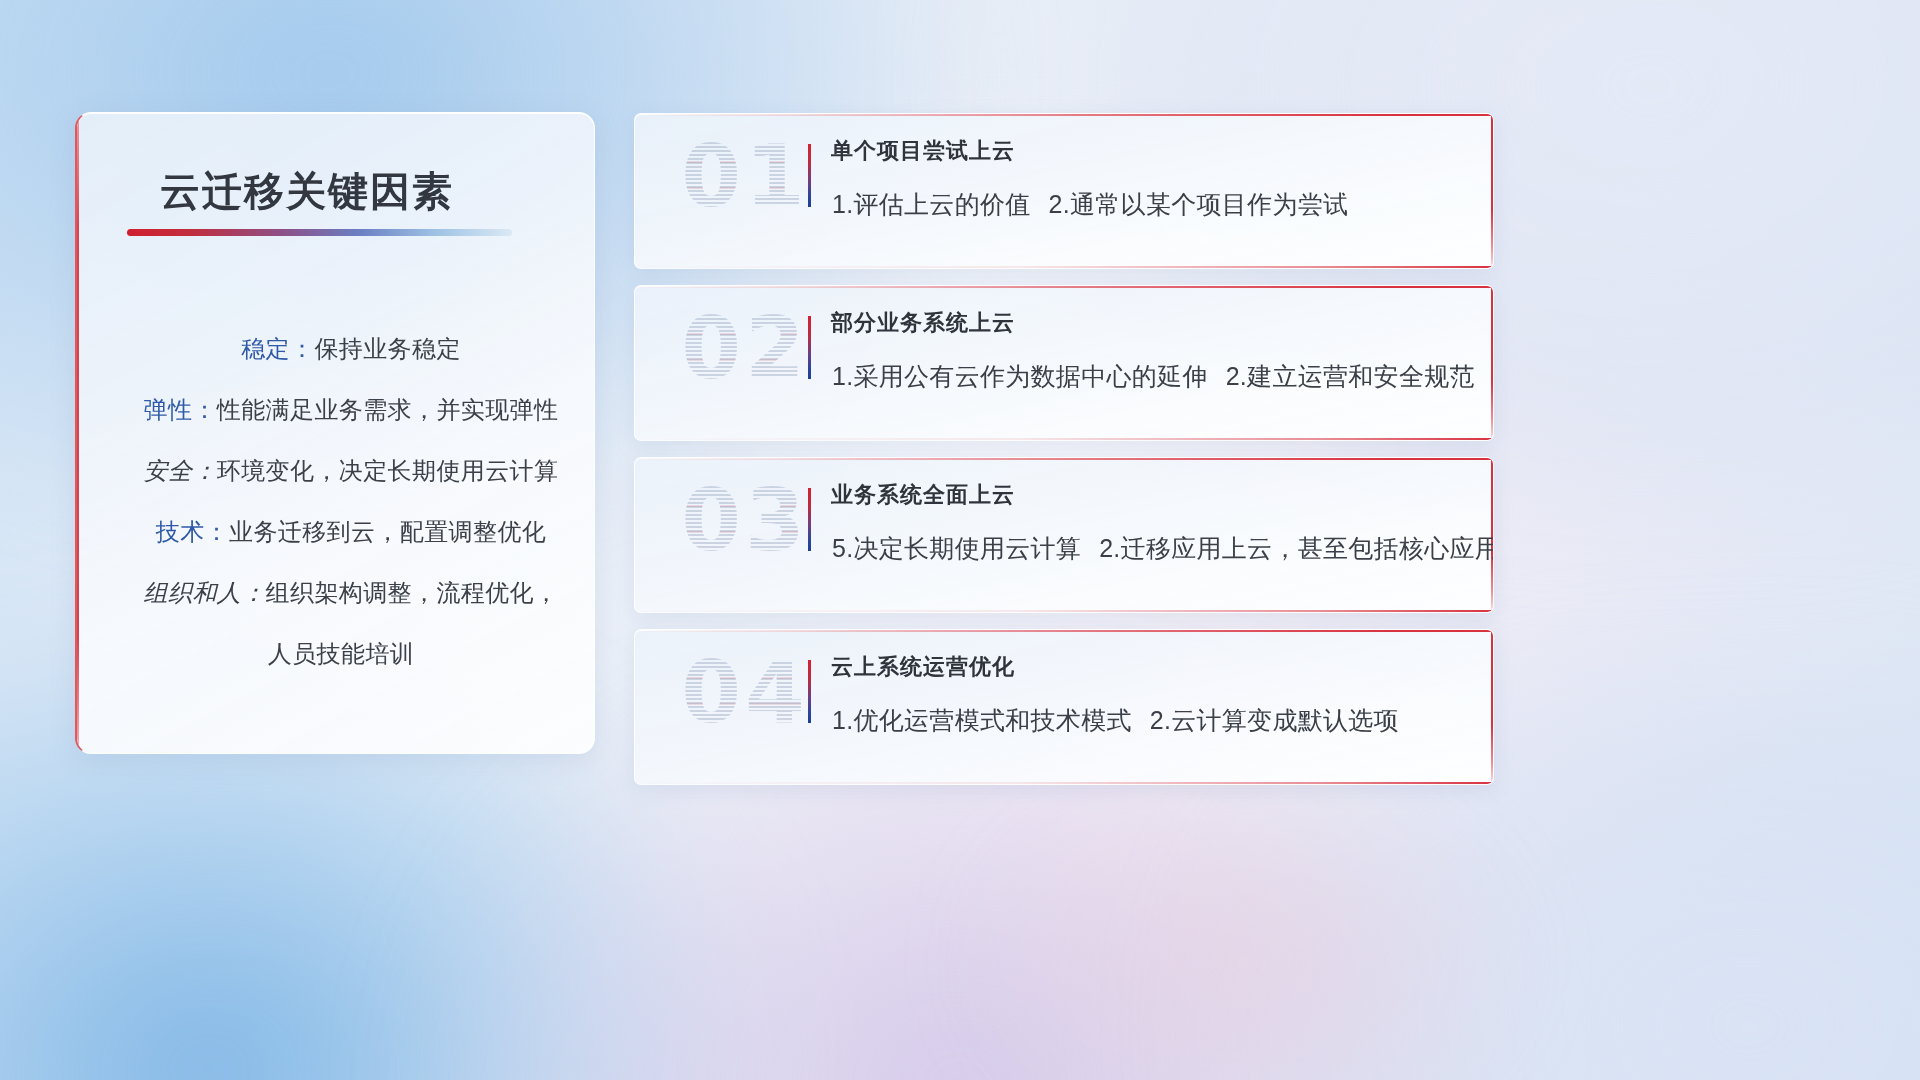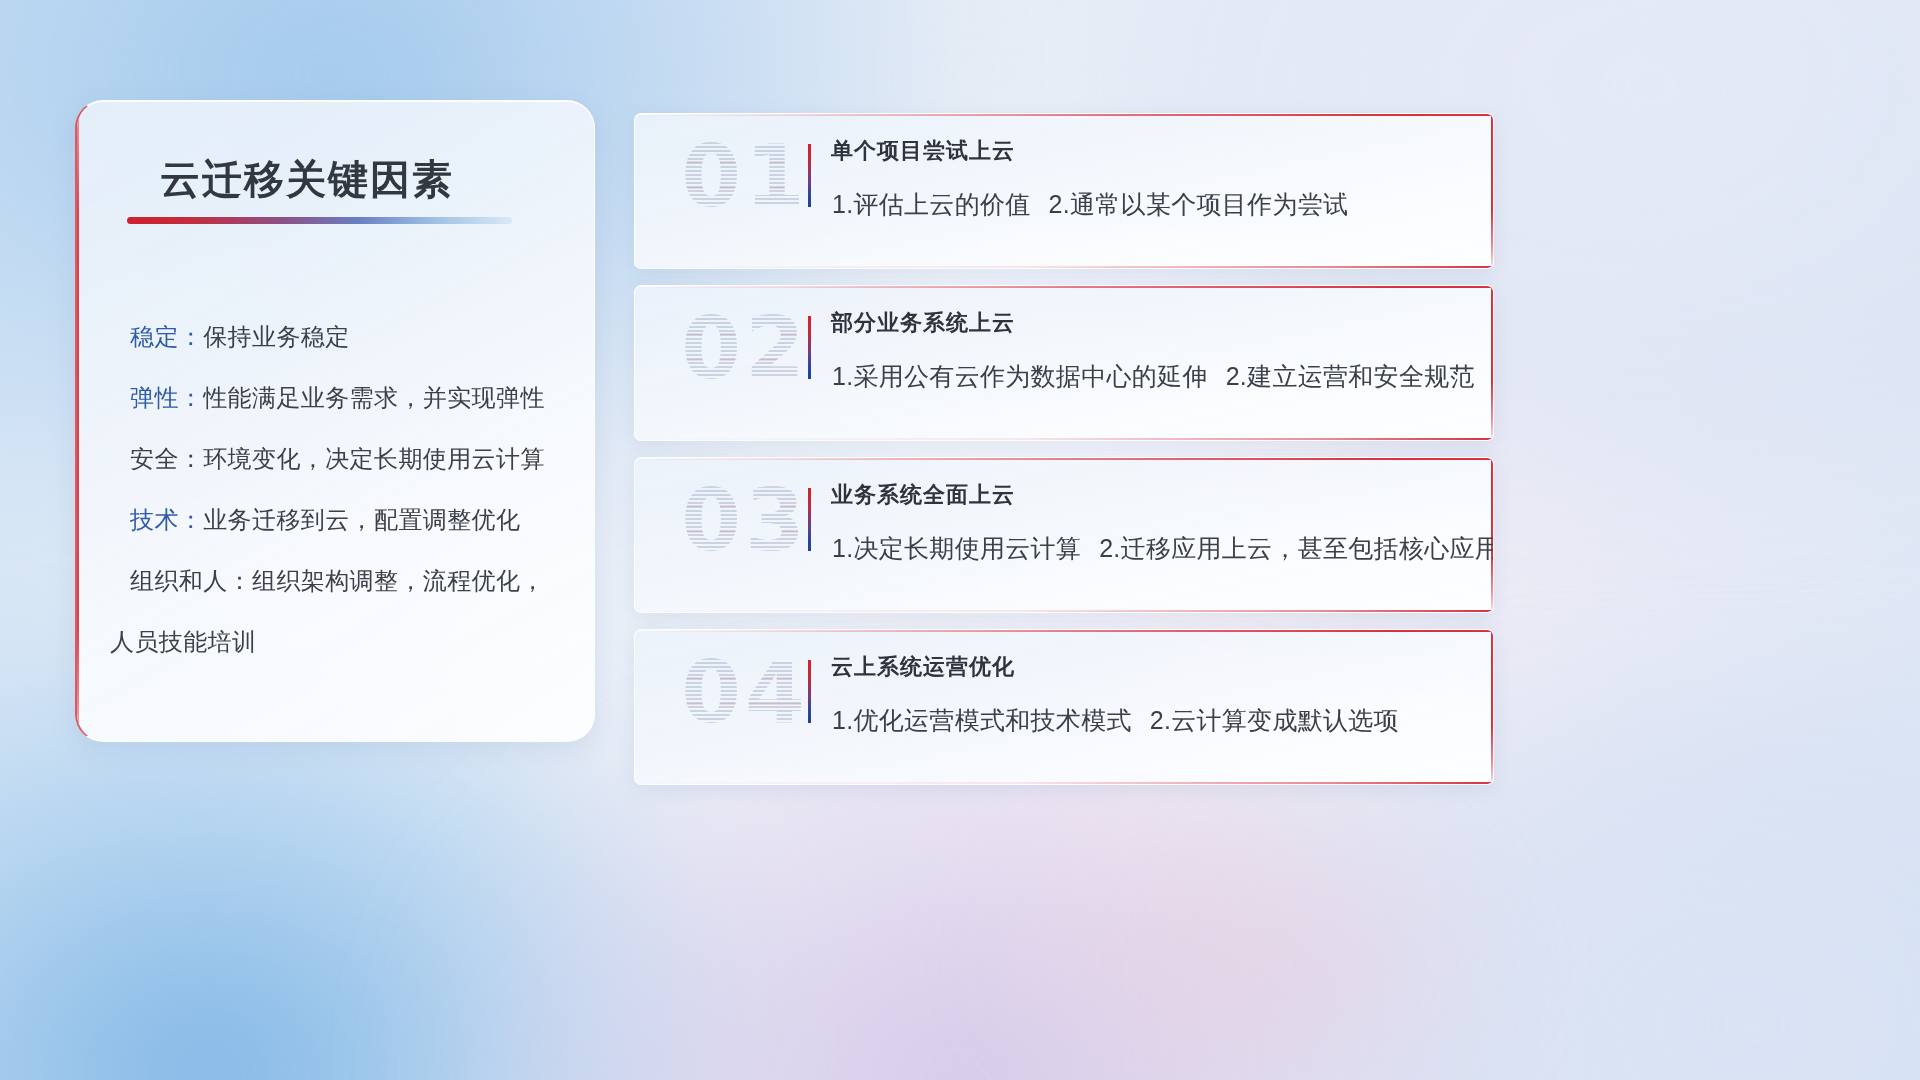--- a/index.html
+++ b/index.html
@@ -38,27 +38,28 @@
     filter:blur(44px); }
   .bg-mid { left:30%; top:8%; width:46%; height:60%;
     background:radial-gradient(ellipse at 50% 50%, rgba(246,248,252,.75) 0%, rgba(244,246,252,0) 70%);
     filter:blur(40px); }
 
   
   #stage { position:absolute; inset:0; z-index:2; }
 
   
   #left-panel {
-    position:absolute; left:75px; top:100px; width:520px; height:642px;
-    border-radius:28px;
+    position:absolute; left:75px; top:112px; width:520px; height:642px;
+    border-radius:16px;
     background:linear-gradient(152deg, rgba(231,240,250,.93) 0%, rgba(240,245,251,.9) 34%, rgba(248,250,253,.95) 62%, rgba(252,253,254,.97) 100%);
     border:1px solid rgba(255,255,255,.85);
     border-left:2px solid #e0585f;
     box-shadow:0 6px 26px rgba(120,150,190,.18), inset 0 1px 0 rgba(255,255,255,.9);
     overflow:hidden;
+    text-align:center;
   }
   #left-panel::after{
     content:""; position:absolute; left:0; top:0; bottom:0; width:2px;
     background:linear-gradient(180deg,#f09aa0 0%,#d9434d 18%,#d9434d 82%,#f3aeb3 100%);
   }
   #panel-title {
     position:absolute; left:83px; top:51px;
     font-size:40px; font-weight:700; color:#333840;
     letter-spacing:2px; white-space:nowrap;
   }
@@ -68,21 +69,21 @@
     background:linear-gradient(90deg,#d01f2f 0%,#c22d3d 16%,#8e4f86 40%,#6a7fc2 60%,#9ec2e4 80%,#dbe9f5 100%);
   }
   #panel-list { position:absolute; left:33px; top:205px; right:22px; }
   .pl-row {
     font-size:24px; line-height:61px; color:#3c4149;
     white-space:nowrap; letter-spacing:.4px;
   }
   .pl-row.wrapline { line-height:61px; }
   .pl-key { font-weight:400;margin-left:20px; }
   .pl-key.blue { color:#2f5aa8; }
-  .pl-key.gray { color:#3c4149; }
+  .pl-key.gray { color:#3c4149;font-style:italic; }
   .pl-val { color:#3c4149; }
 
   
   .card {
     position:absolute; left:634px; width:860px; height:156px;
     border-radius:7px;
     background:linear-gradient(168deg, rgba(235,242,250,.92) 0%, rgba(243,247,252,.93) 40%, rgba(250,252,254,.96) 72%, rgba(253,254,255,.98) 100%);
     border:1px solid rgba(255,255,255,.7);
     box-shadow:0 5px 20px rgba(120,150,190,.16), inset 0 1px 0 rgba(255,255,255,.85);
     overflow:hidden;
@@ -205,21 +206,21 @@
 
   <div class="card" style="top:457px">
     <div class="card-accent-top"></div>
     <div class="card-accent-right"></div>
     <div class="card-accent-bottom"></div>
     <div class="card-num">03</div>
     <div class="card-num-tint">03</div>
     <div class="card-bar"></div>
     <div class="card-title">业务系统全面上云</div>
     <div class="card-desc">
-      <span>1.决定长期使用云计算</span><span class="desc-gap"></span><span>2.迁移应用上云，甚至包括核心应用</span>
+      <span>5.决定长期使用云计算</span><span class="desc-gap"></span><span>2.迁移应用上云，甚至包括核心应用</span>
     </div>
   </div>
 
   <div class="card" style="top:629px">
     <div class="card-accent-top"></div>
     <div class="card-accent-right"></div>
     <div class="card-accent-bottom"></div>
     <div class="card-num">04</div>
     <div class="card-num-tint">04</div>
     <div class="card-bar"></div>

